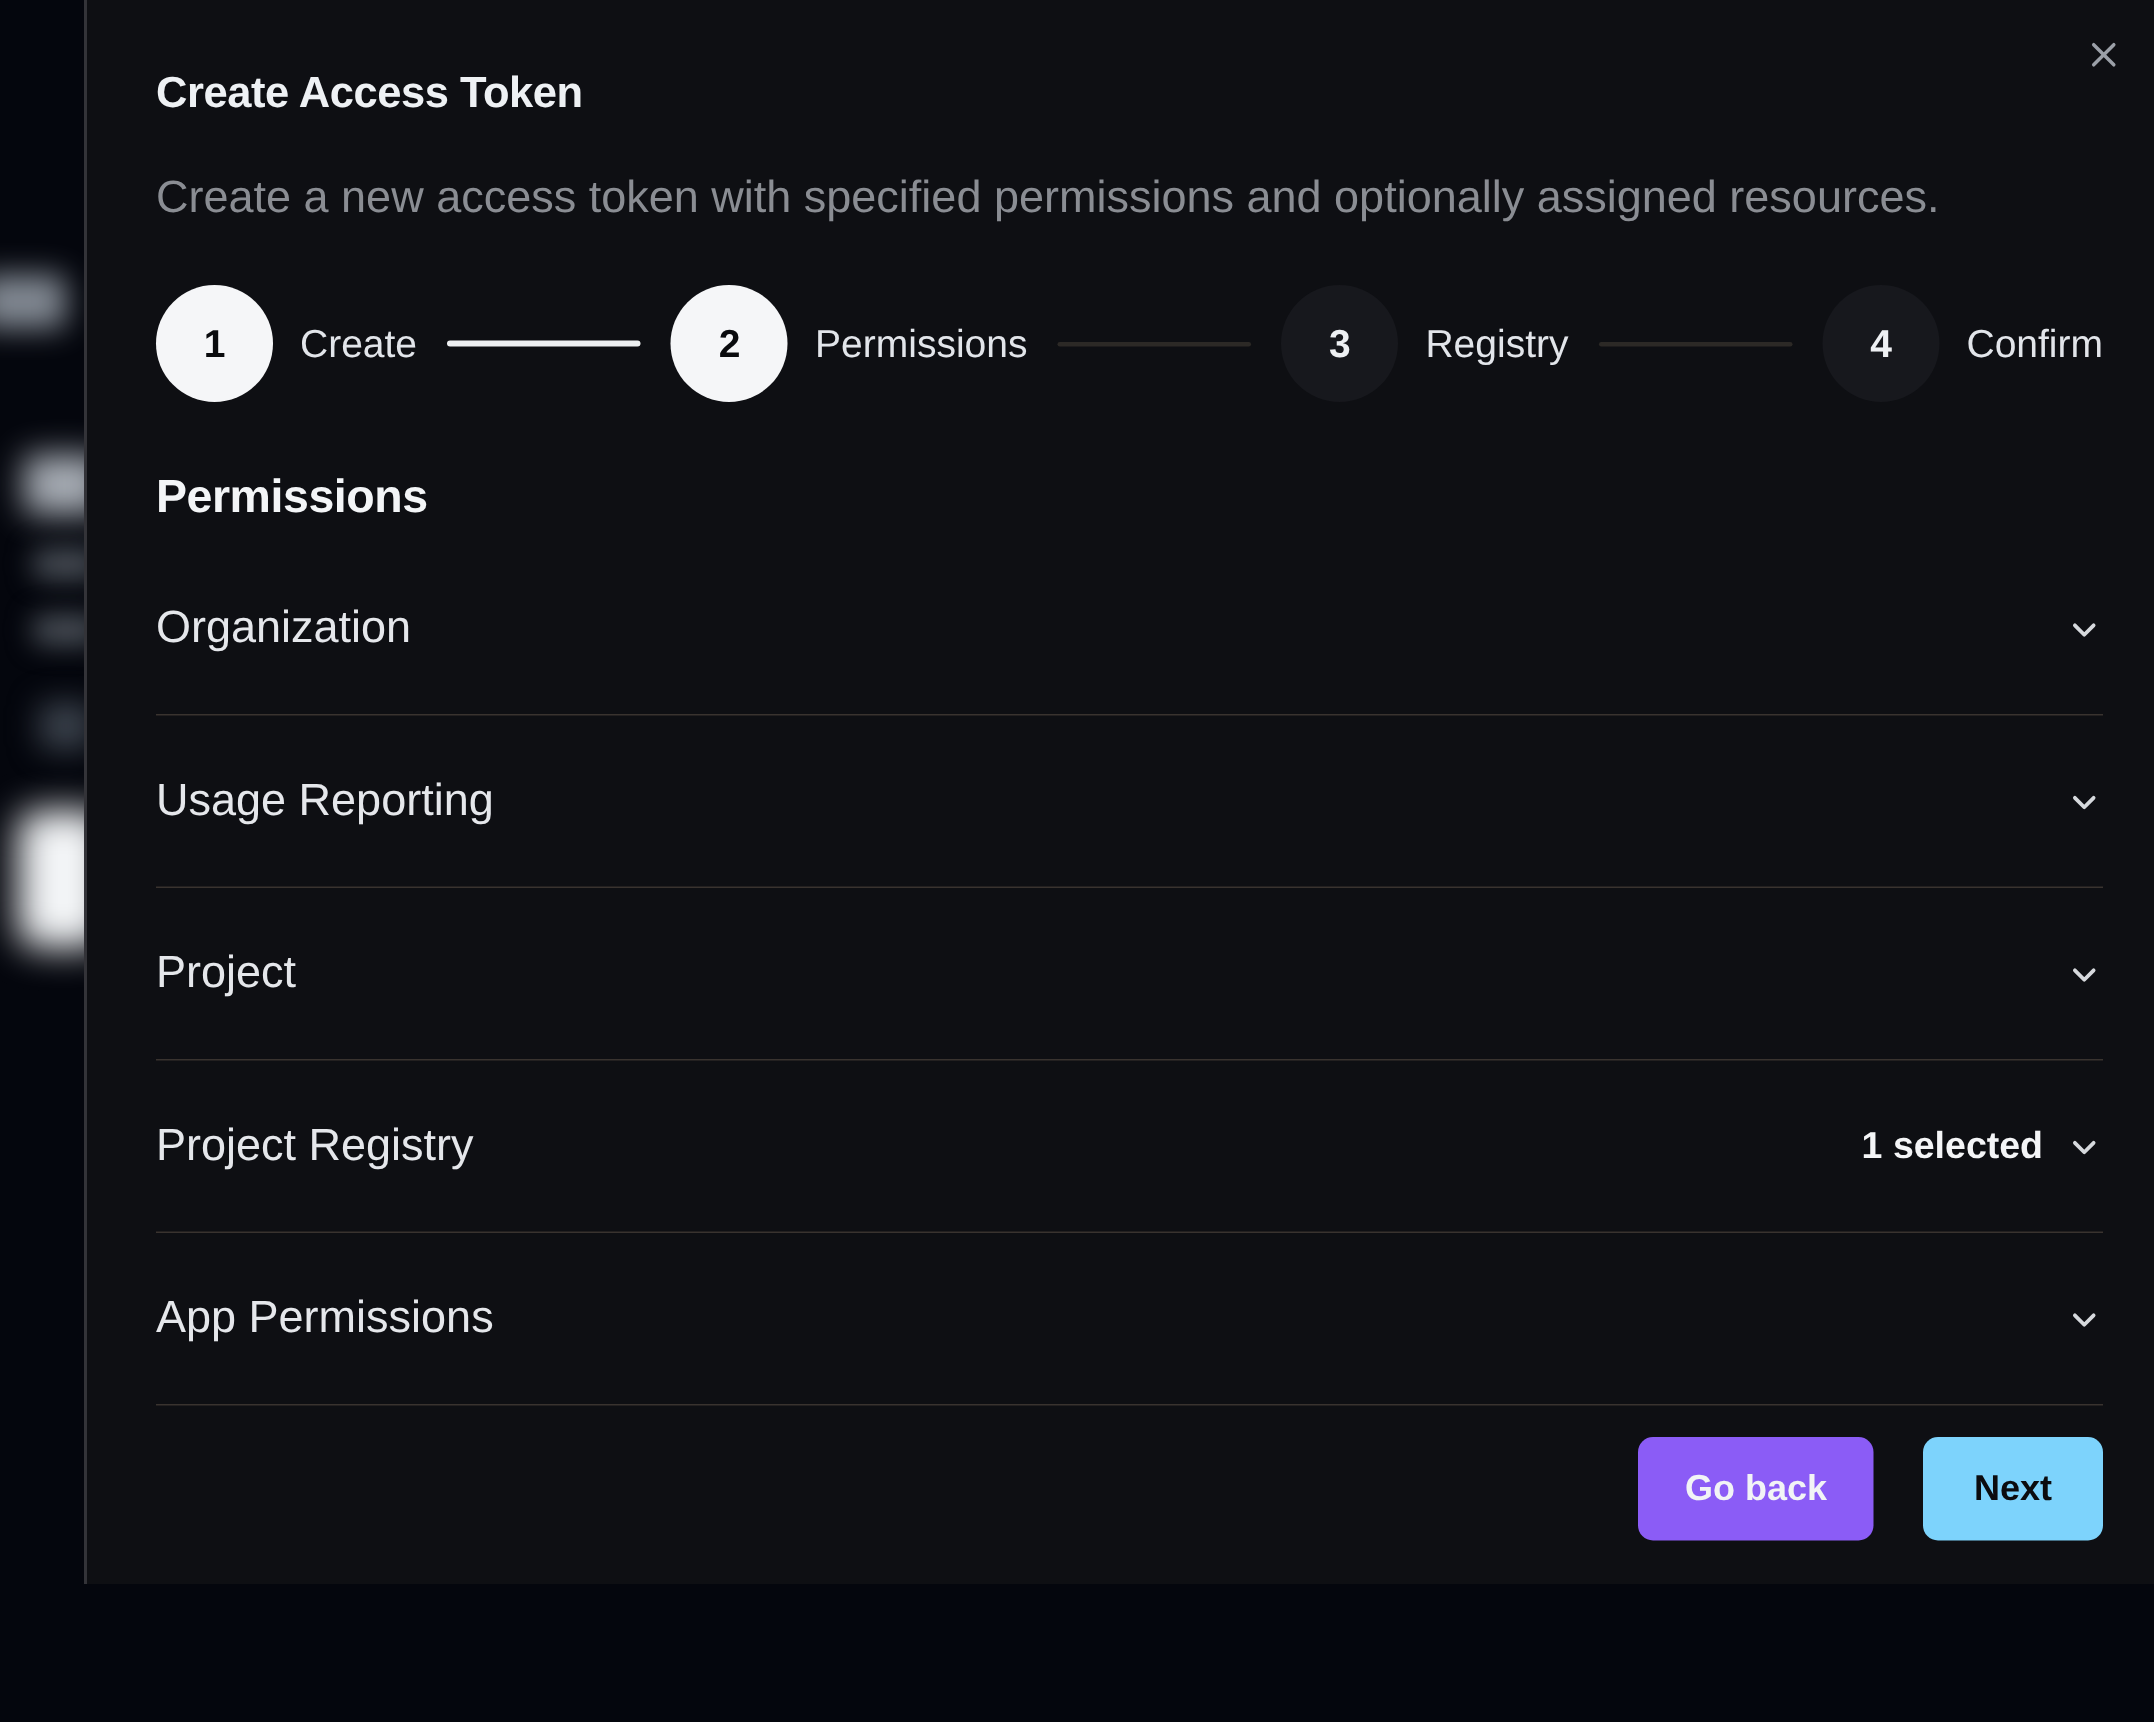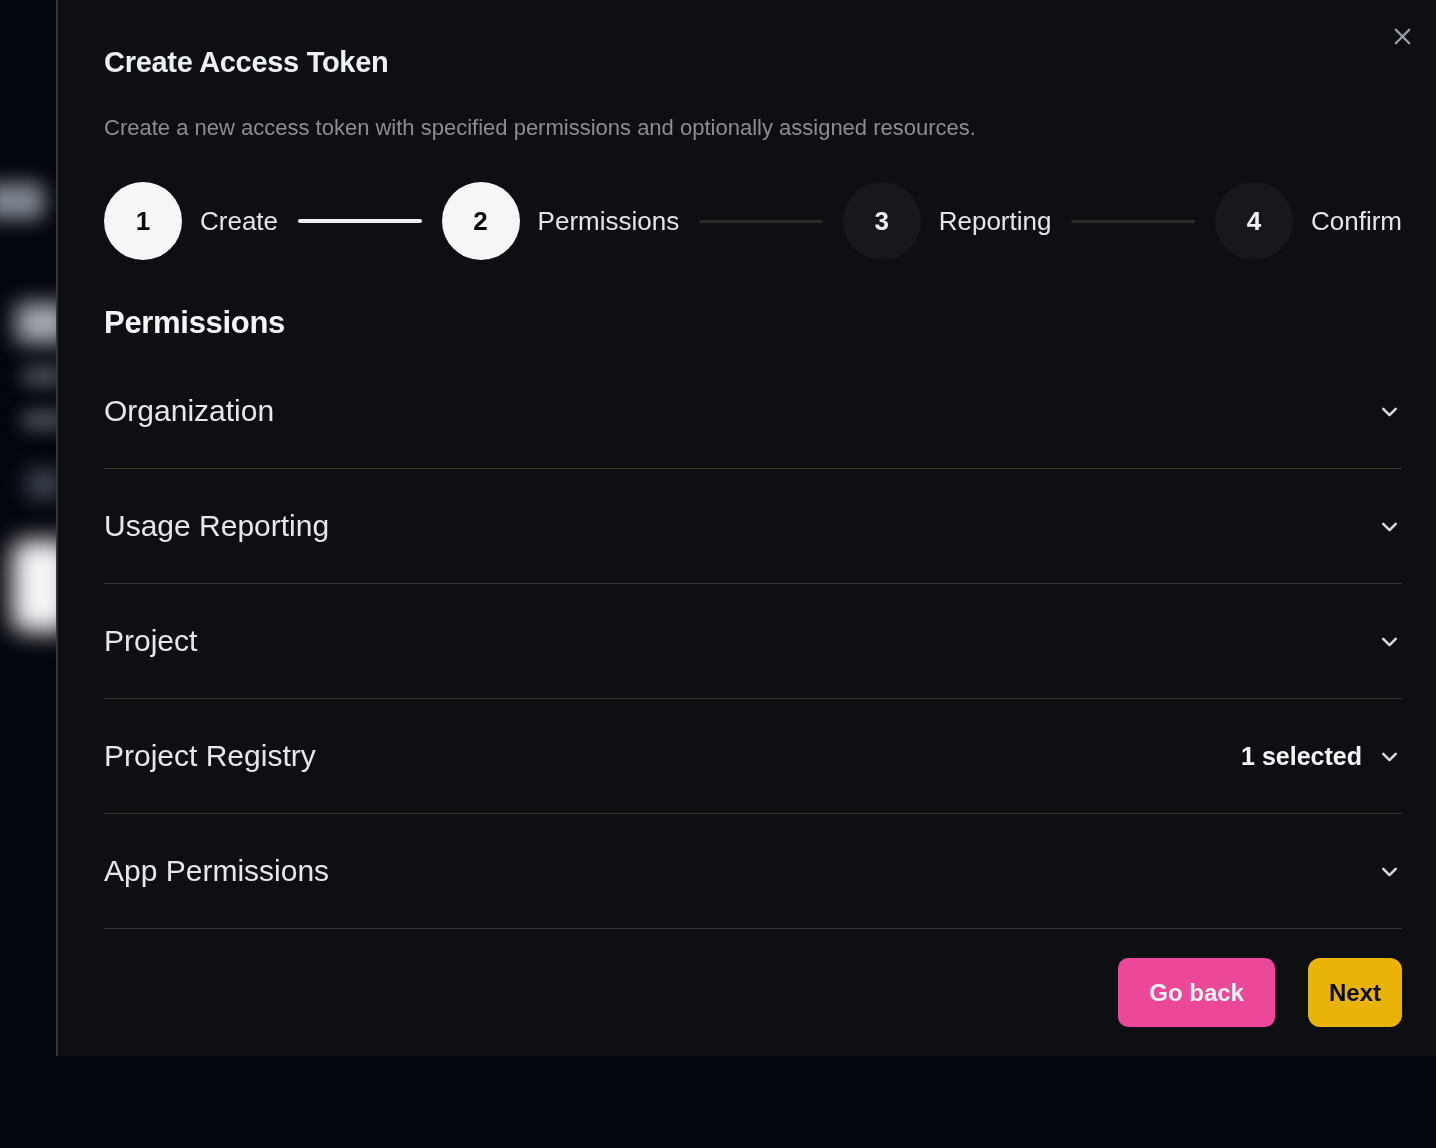--- a/index.html
+++ b/index.html
@@ -37,21 +37,21 @@
     width:32px; height:32px;
     background:transparent; border:none; cursor:pointer;
     display:flex; align-items:center; justify-content:center;
   }
   .dialog-title {
     font-size:29px; font-weight:700; letter-spacing:-0.3px;
     color:#eef1f4;
   }
   .dialog-subtitle {
     margin-top:36px;
-    font-size:22px; font-weight:400;
+    font-size:30px; font-weight:400;
     color:#8a8d93;
   }
 
   
   .stepper {
     margin-top:40px;
     display:flex; align-items:center;
     height:80px;
   }
   .step { display:flex; align-items:center; cursor:pointer; }
@@ -100,22 +100,22 @@
   .footer {
     position:absolute; right:34px; bottom:29px;
     display:flex; align-items:center; gap:33px;
   }
   .btn {
     height:69px; border:none; border-radius:10px;
     font-family:"Liberation Sans", sans-serif;
     font-size:24px; font-weight:700; cursor:pointer;
     display:flex; align-items:center; justify-content:center;
   }
-  .btn-secondary { background:#ec4899; color:#f2f4f6; padding:0 31px; }
-  .btn-primary   { background:#eab308; color:#0b0c0f; padding:0 21px;border-radius:12px; }
+  .btn-secondary { background:#8b5cf6; color:#f2f4f6; padding:0 31px; }
+  .btn-primary   { background:#7dd3fc; color:#0b0c0f; padding:0 34px; }
 </style>
 </head>
 <body>
 
 <div class="backdrop">
   <div class="blur-el blur-a"></div>
   <div class="blur-el blur-b"></div>
   <div class="blur-el blur-c"></div>
   <div class="blur-el blur-d"></div>
   <div class="blur-el blur-e"></div>
@@ -142,21 +142,21 @@
       <div class="step-label">Create</div>
     </div>
     <div class="connector done"></div>
     <div class="step">
       <div class="step-circle lit">2</div>
       <div class="step-label">Permissions</div>
     </div>
     <div class="connector todo"></div>
     <div class="step">
       <div class="step-circle dim">3</div>
-      <div class="step-label">Reporting</div>
+      <div class="step-label">Registry</div>
     </div>
     <div class="connector todo"></div>
     <div class="step">
       <div class="step-circle dim">4</div>
       <div class="step-label">Confirm</div>
     </div>
   </div>
 
   <h2 class="section-heading">Permissions</h2>
 

